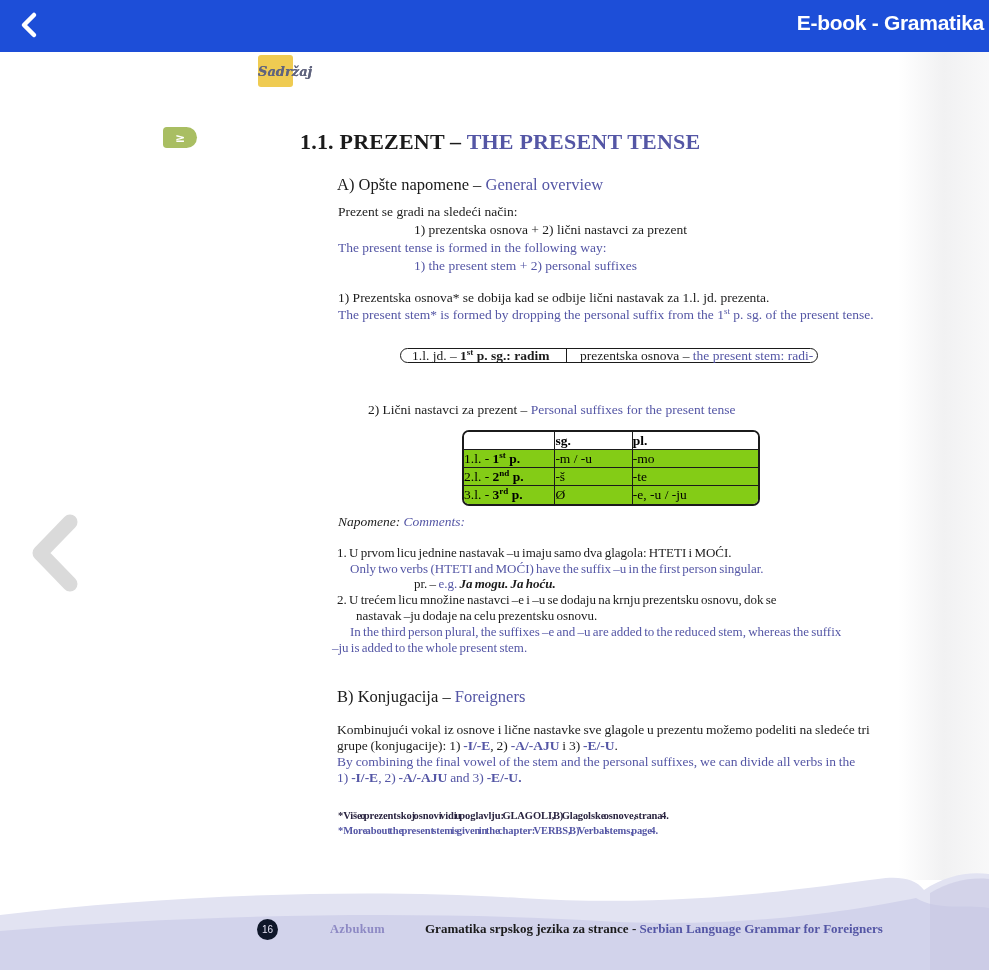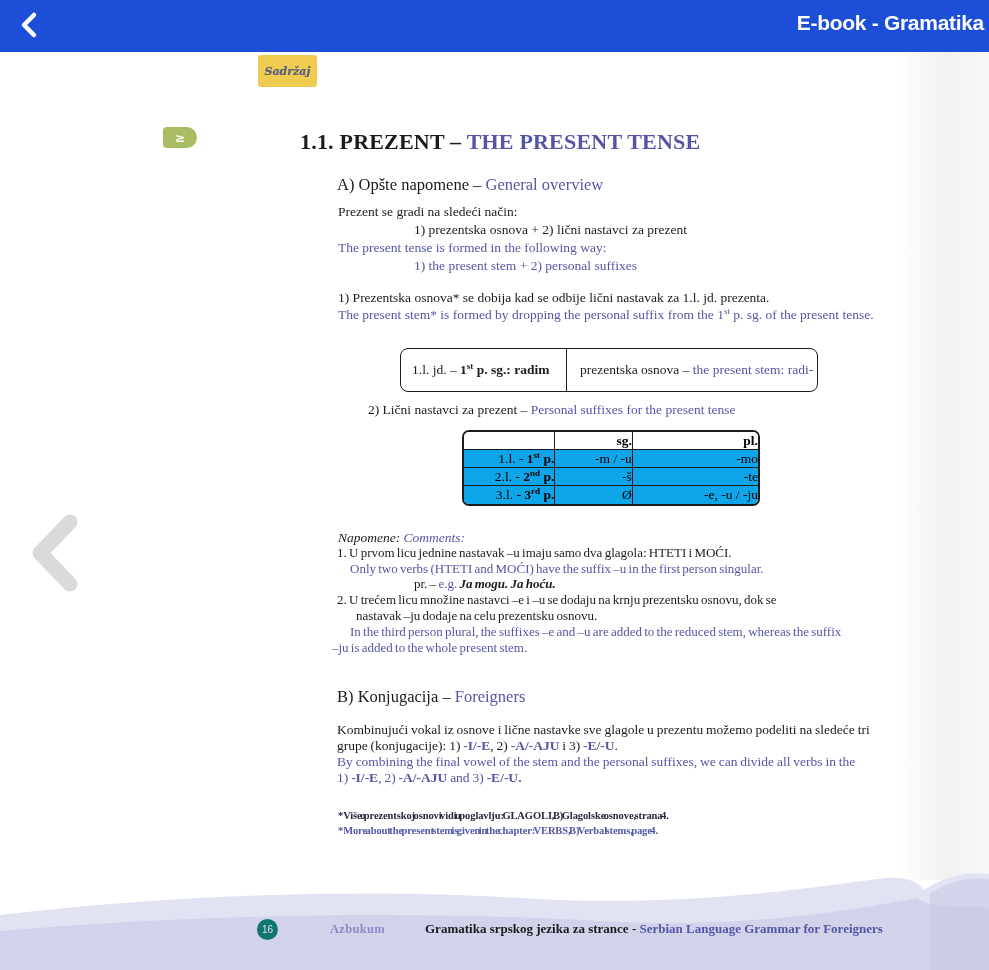--- a/index.html
+++ b/index.html
@@ -10,89 +10,89 @@
   
   .topbar { position:absolute; left:0; top:0; width:989px; height:52px;
             background:#1d4ed8; display:flex; align-items:center; }
   .back-btn { position:absolute; left:12px; top:10px; width:34px; height:32px;
               background:none; border:none; cursor:pointer; }
   .topbar-title { position:absolute; right:5px; top:11px; color:#ffffff;
                   font-family:"Liberation Sans", sans-serif; font-weight:bold;
                   font-size:21px; letter-spacing:-0.3px; }
 
   
-  .toc-btn { position:absolute; left:258px; top:55px; width:59px; height:32px;
+  .toc-btn { position:absolute; left:258px; top:55px; width:35px; height:32px;
              background:#EFCB52; border:none; border-radius:3px; cursor:pointer;
              font-family:"DejaVu Serif", serif; font-style:italic; font-weight:bold;
-             font-size:11px; color:#60647E; text-shadow:0 0 0.5px #60647E; }
+             font-size:13px; color:#60647E; text-shadow:0 0 0.5px #60647E; }
   .tab-btn { position:absolute; left:163px; top:127px; width:34px; height:21px;
              background:#A9BE62; border:none; border-radius:4px 11px 11px 4px;
              color:#ffffff; font-family:"DejaVu Sans", sans-serif; font-size:12px;
              font-weight:bold; cursor:pointer; line-height:20px; }
   .prev-btn { position:absolute; left:22px; top:510px; width:64px; height:86px;
               background:none; border:none; cursor:pointer; }
 
   
   .page-edge { position:absolute; left:898px; top:52px; width:91px; height:828px;
                background:linear-gradient(to right, rgba(120,120,130,0) 0%,
                  rgba(120,120,130,0.10) 50%, rgba(120,120,130,0.05) 100%);
                pointer-events:none; }
 
   
   .blk { position:absolute; }
   .ln { white-space:nowrap; }
   .sr { color:#1b1b1b; }
   .en { color:#5456A5; }
   .b  { font-weight:bold; }
-  .it { font-style:italic;margin-top:16px; }
+  .it { font-style:italic; }
   .body-txt { font-size:13.5px; line-height:18px; }
   .notes-txt { font-size:13px; line-height:15.5px; word-spacing:-1px; }
 
   .page-title { left:300px; top:129px; font-size:22px; font-weight:bold;
                 letter-spacing:0.2px; }
   .sect-head { font-size:16.5px; font-weight:normal; }
   .ind { padding-left:76px; }
   .ind-ex { padding-left:77px; }
   .ind-sm { padding-left:13px; }
   .ind-sm2 { padding-left:19px; }
   sup { font-size:9px; vertical-align:super; line-height:0; }
 
   
-  .stem-box { position:absolute; left:400px; top:348px; width:418px; height:44px;
+  .stem-box { position:absolute; left:400px; top:348px; width:418px; height:15px;
               border:1.5px solid #1b1b1b; border-radius:8px; display:flex;
               align-items:center; font-size:13.5px; }
   .stem-box .cell-l { width:166px; padding-left:11px; border-right:1.5px solid #1b1b1b;
                       height:100%; display:flex; align-items:center; }
   .stem-box .cell-r { padding-left:13px; }
 
   
   .sfx-table { position:absolute; left:462px; top:430px; width:298px;
                border:2px solid #1b1b1b; border-radius:7px; overflow:hidden;
                font-size:13.5px; }
   .sfx-row { display:flex; }
-  .sfx-row > div { text-align:right; border-right:1px solid #1b1b1b;
+  .sfx-row > div { text-align:left; border-right:1px solid #1b1b1b;
                    border-bottom:1px solid #1b1b1b; height:18px; line-height:17px; }
   .sfx-row > div:nth-child(1){ width:92px; }
   .sfx-row > div:nth-child(2){ width:78px; }
   .sfx-row > div:nth-child(3){ width:126px; border-right:none; }
   .sfx-row:last-child > div { border-bottom:none; }
   .sfx-head { background:#ffffff; font-weight:bold; }
-  .sfx-data { background:#0ea5e9; }
+  .sfx-data { background:#84cc16; }
 
   
   .fn { font-size:10.5px; line-height:15px; word-spacing:-4px; letter-spacing:-0.1px; }
   .fn-sr { color:#2a2440; font-weight:bold; }
   .fn-en { color:#5456A5; font-weight:bold; }
 
   
   .wave { position:absolute; left:0; bottom:0; width:989px; height:105px;
           pointer-events:none; }
   .footer { position:absolute; left:0; top:914px; width:989px; height:36px; }
   .page-num { position:absolute; left:257px; top:5px; width:21px; height:21px;
-              border-radius:50%; background:#0f766e; color:#E3E1F2;
+              border-radius:50%; background:#0f172a; color:#E3E1F2;
               font-family:"Liberation Sans", sans-serif; font-size:10px;
               text-align:center; line-height:21px; }
   .publisher { position:absolute; left:330px; top:8px; color:#8D89C4;
                font-weight:bold; font-size:12.5px; letter-spacing:0.3px; }
   .book-title { position:absolute; left:425px; top:7px; font-size:13px;
                 font-weight:bold; }
 </style>
 </head>
 <body>
 

